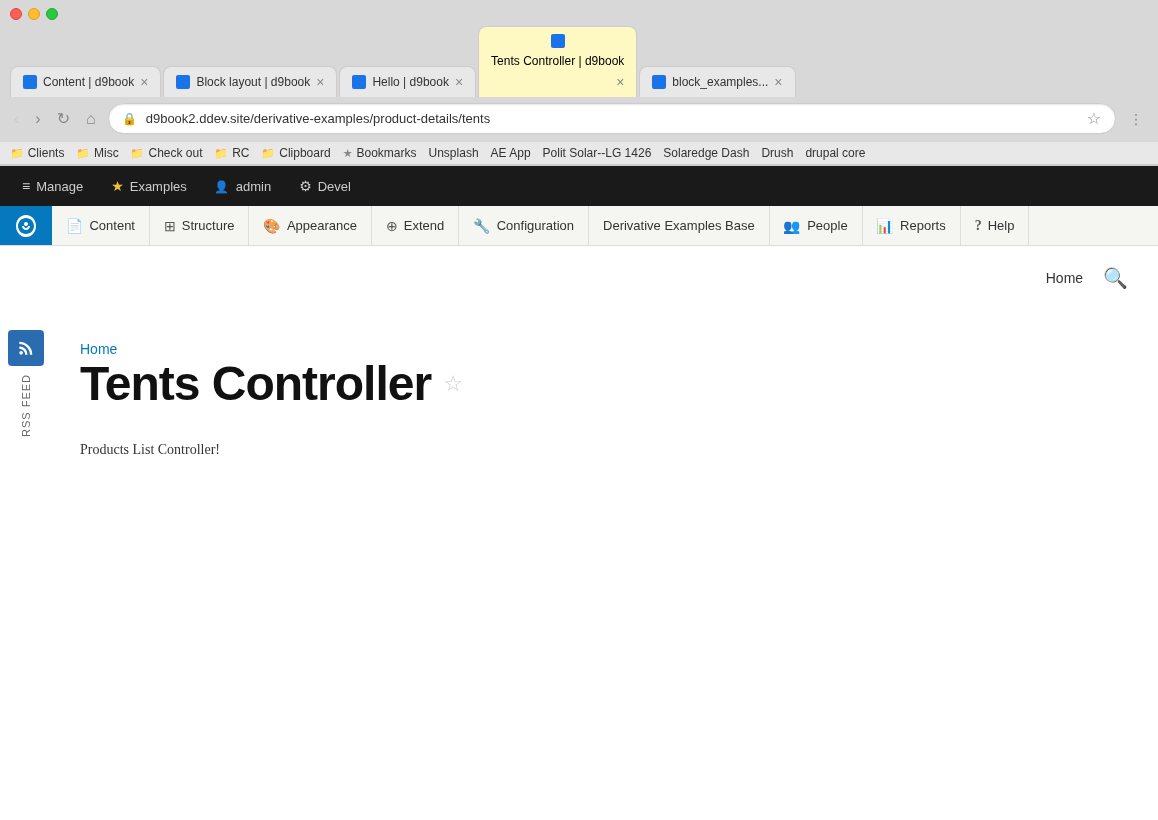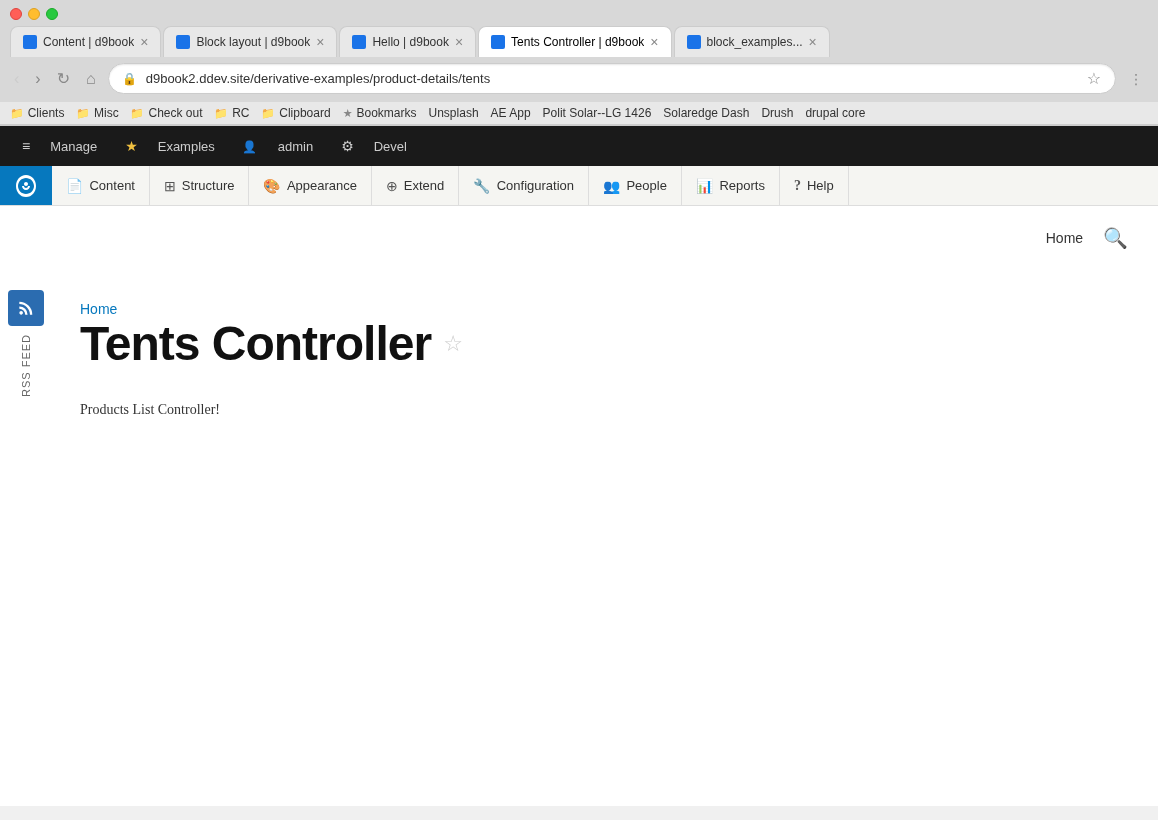--- a/index.html
+++ b/index.html
@@ -12,21 +12,21 @@
     .title-bar { display: flex; align-items: center; padding: 8px 10px 6px; gap: 8px; background: #d8d8d8; }
     .traffic-lights { display: flex; gap: 6px; align-items: center; }
     .traffic-light { width: 12px; height: 12px; border-radius: 50%; }
     .tl-red { background: #ff5f57; border: 1px solid #e0443e; }
     .tl-yellow { background: #ffbd2e; border: 1px solid #dea123; }
     .tl-green { background: #28c940; border: 1px solid #1aab29; }
 
     
     .tabs-bar { display: flex; align-items: flex-end; padding: 0 10px; background: #d8d8d8; gap: 2px; overflow: hidden; }
     .tab { display: flex; align-items: center; gap: 6px; padding: 7px 12px; background: #e8e8e8; border-radius: 8px 8px 0 0; font-size: 12px; color: #333; max-width: 200px; cursor: pointer; border: 1px solid #ccc; border-bottom: none; }
-    .tab.active { background: #ffffff; color: #000; z-index: 1; }
+    .tab.active { background: #fef9c3; color: #000; z-index: 1; flex-direction: column; }
     .tab-icon { width: 14px; height: 14px; border-radius: 2px; flex-shrink: 0; }
     .tab-icon-blue { background: #1a73e8; }
     .tab-label { overflow: hidden; text-overflow: ellipsis; white-space: nowrap; font-size: 12px; }
     .tab-close { margin-left: auto; color: #888; font-size: 14px; flex-shrink: 0; cursor: pointer; }
 
     
     .address-bar-row { display: flex; align-items: center; padding: 6px 10px 8px; gap: 8px; background: #d8d8d8; }
     .nav-btn { background: none; border: none; cursor: pointer; color: #888; font-size: 16px; padding: 2px 4px; border-radius: 4px; }
     .nav-btn.disabled { color: #ccc; cursor: default; }
     .address-bar { flex: 1; display: flex; align-items: center; background: white; border-radius: 20px; padding: 5px 14px; gap: 8px; border: 1px solid #ccc; box-shadow: inset 0 1px 2px rgba(0,0,0,0.1); }
@@ -36,21 +36,21 @@
     .ext-btn { background: none; border: none; cursor: pointer; color: #888; font-size: 14px; width: 24px; height: 24px; border-radius: 4px; display: flex; align-items: center; justify-content: center; }
 
     
     .bookmarks-bar { display: flex; align-items: center; padding: 4px 10px; gap: 12px; background: #e8e8e8; border-bottom: 1px solid #ccc; overflow: hidden; }
     .bookmark-item { display: flex; align-items: center; gap: 4px; font-size: 12px; color: #333; cursor: pointer; white-space: nowrap; }
     .bookmark-folder-icon { font-size: 11px; color: #888; }
     .bookmark-star { color: #888; font-size: 11px; }
 
     
     .admin-toolbar { background: #1a1a1a; display: flex; align-items: center; padding: 0 10px; height: 40px; color: white; gap: 4px; }
-    .admin-toolbar-item { display: flex; align-items: center; gap: 20px; padding: 8px 12px; color: #ccc; font-size: 13px; cursor: pointer; border-radius: 3px; }
+    .admin-toolbar-item { display: flex; align-items: center; gap: 6px; padding: 8px 12px; color: #ccc; font-size: 13px; cursor: pointer; border-radius: 3px; }
     .admin-toolbar-item .icon { font-size: 14px; }
 
     
     .drupal-admin-menu { background: #f5f5f2; border-bottom: 1px solid #ddd; display: flex; align-items: center; padding: 0; height: 40px; overflow: hidden; }
     .drupal-logo { display: flex; align-items: center; padding: 0 14px; height: 40px; background: #0678be; cursor: pointer; }
     .drupal-logo svg { width: 24px; height: 24px; fill: white; }
     .drupal-menu-item { display: flex; align-items: center; gap: 6px; padding: 0 14px; height: 40px; font-size: 13px; color: #333; cursor: pointer; border-right: 1px solid #ddd; white-space: nowrap; }
     .drupal-menu-item .menu-icon { font-size: 14px; color: #555; }
 
     
@@ -224,20 +224,23 @@
   </div>
   <div class="drupal-menu-item">
     <span class="menu-icon">⊕</span>
     <span>Extend</span>
   </div>
   <div class="drupal-menu-item">
     <span class="menu-icon">🔧</span>
     <span>Configuration</span>
   </div>
   <div class="drupal-menu-item">
+    <span>Derivative Examples Base</span>
+  </div>
+  <div class="drupal-menu-item">
     <span class="menu-icon">👥</span>
     <span>People</span>
   </div>
   <div class="drupal-menu-item">
     <span class="menu-icon">📊</span>
     <span>Reports</span>
   </div>
   <div class="drupal-menu-item">
     <span class="menu-icon" style="font-style:normal;font-weight:bold;font-size:14px;font-family:serif">?</span>
     <span>Help</span>

